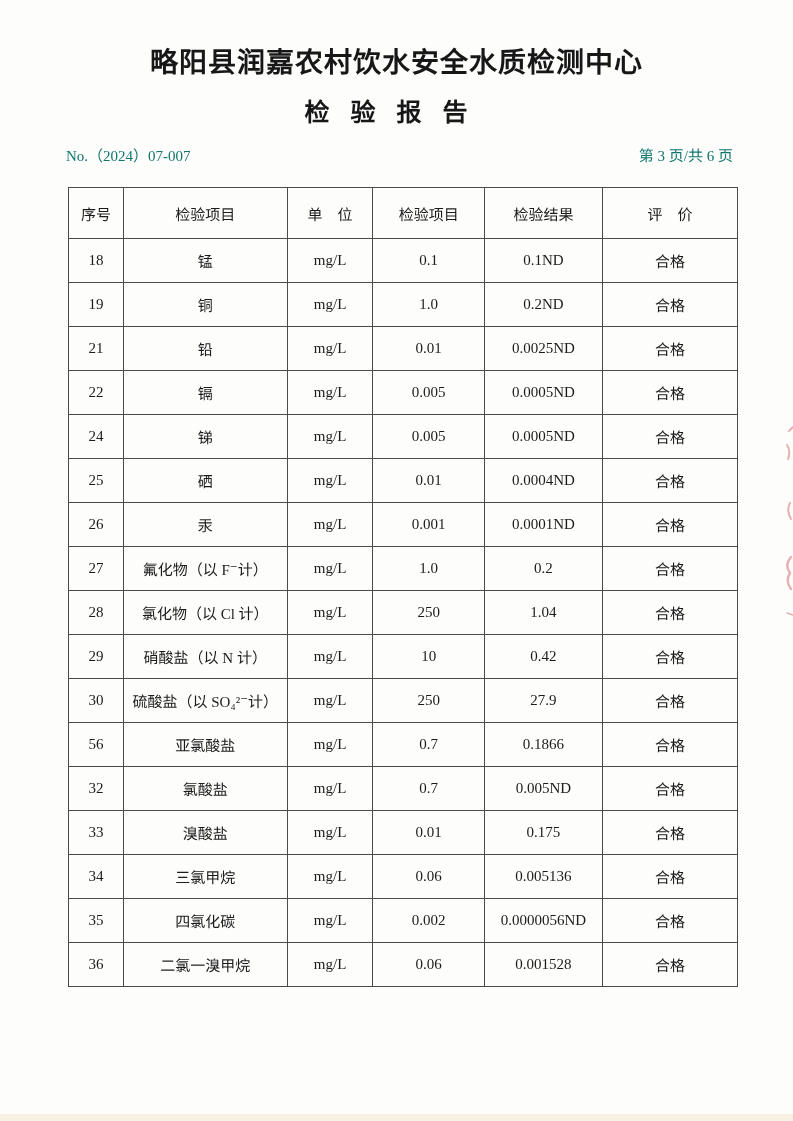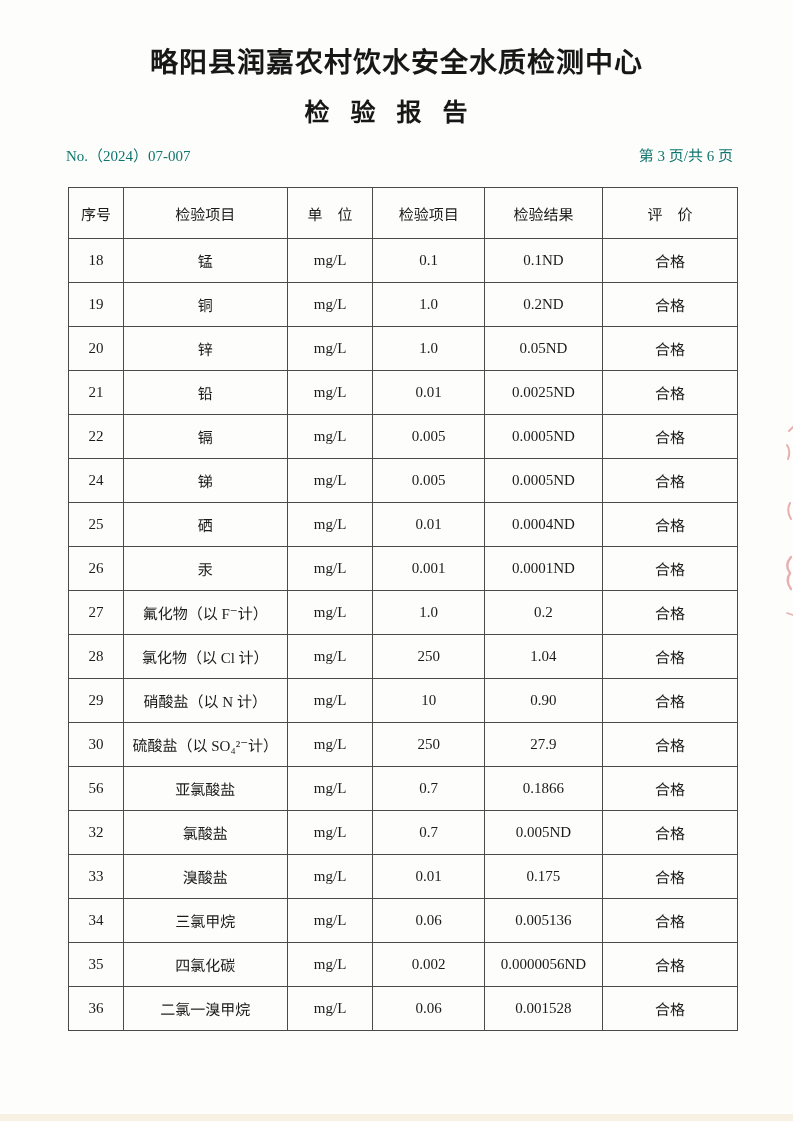--- a/index.html
+++ b/index.html
@@ -140,28 +140,20 @@
   </tr>
         <tr>
     <td>19</td>
     <td>铜</td>
     <td>mg/L</td>
     <td>1.0</td>
     <td>0.2ND</td>
     <td>合格</td>
   </tr>
         <tr>
-    <td>20</td>
-    <td>锌</td>
-    <td>mg/L</td>
-    <td>1.0</td>
-    <td>0.05ND</td>
-    <td>合格</td>
-  </tr>
-        <tr>
     <td>21</td>
     <td>铅</td>
     <td>mg/L</td>
     <td>0.01</td>
     <td>0.0025ND</td>
     <td>合格</td>
   </tr>
         <tr>
     <td>22</td>
     <td>镉</td>
@@ -208,21 +200,21 @@
     <td>mg/L</td>
     <td>250</td>
     <td>1.04</td>
     <td>合格</td>
   </tr>
         <tr>
     <td>29</td>
     <td>硝酸盐（以 N 计）</td>
     <td>mg/L</td>
     <td>10</td>
-    <td>0.90</td>
+    <td>0.42</td>
     <td>合格</td>
   </tr>
         <tr>
     <td>30</td>
     <td>硫酸盐（以 SO₄²⁻计）</td>
     <td>mg/L</td>
     <td>250</td>
     <td>27.9</td>
     <td>合格</td>
   </tr>

